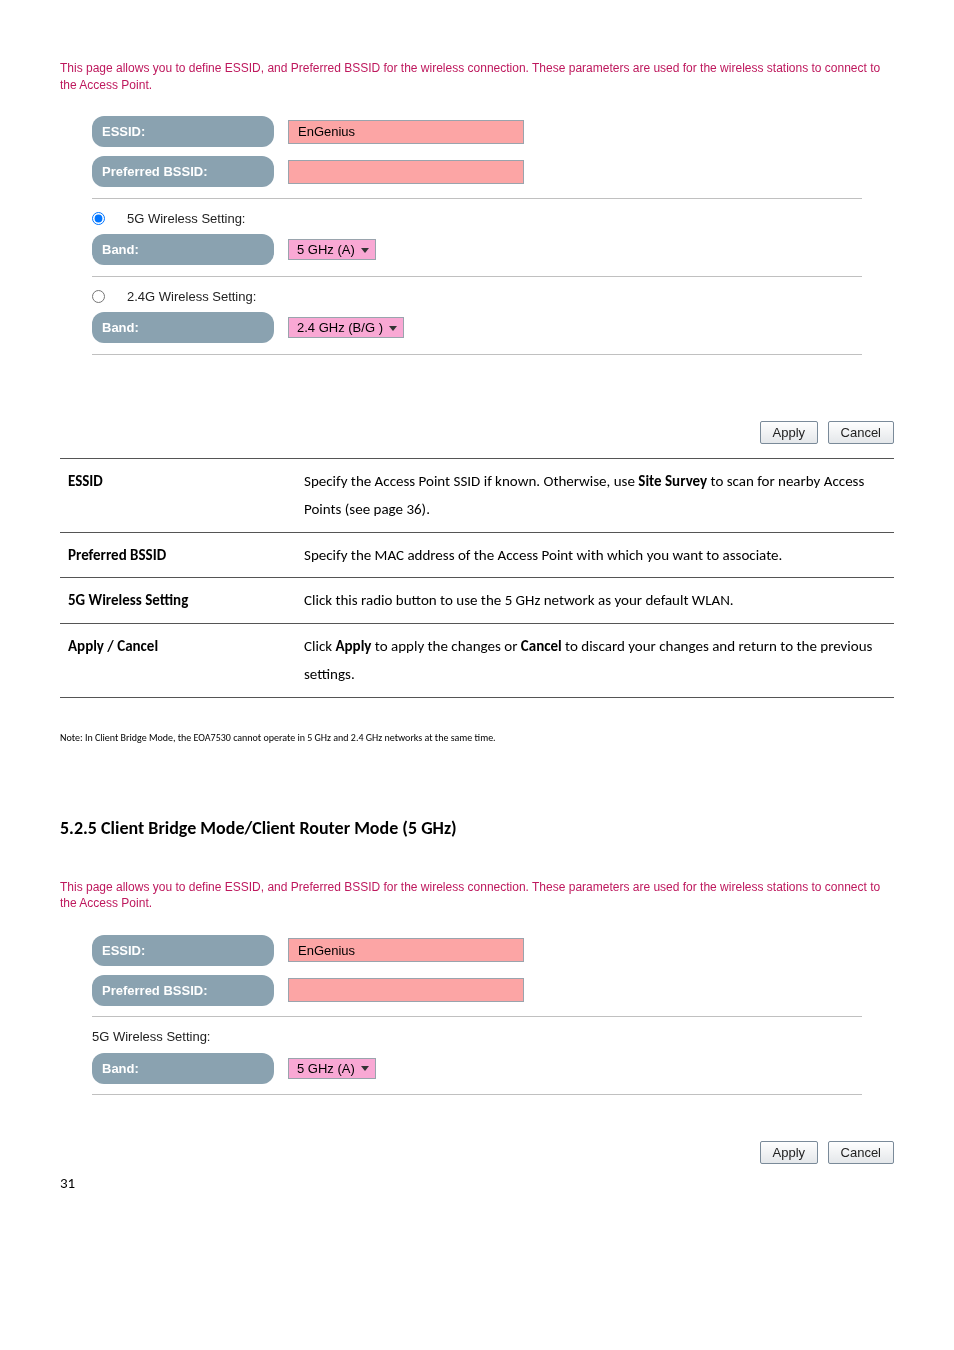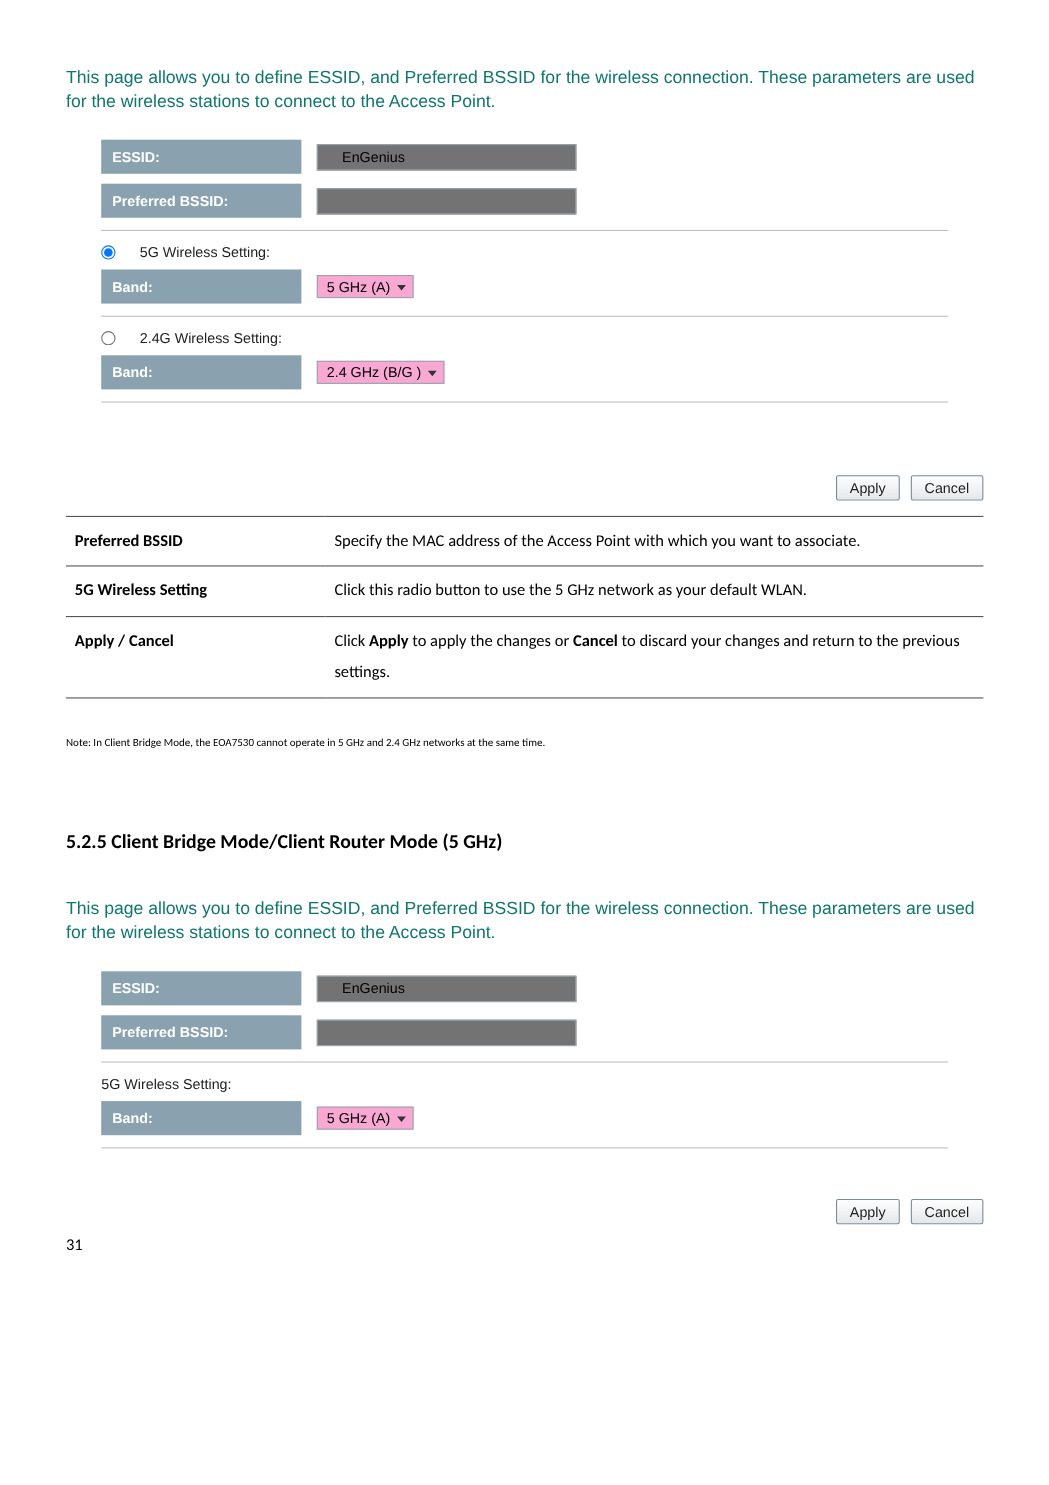--- a/index.html
+++ b/index.html
@@ -7,23 +7,23 @@
     padding: 60px 60px 40px 60px;
     font-family: Calibri, Arial, sans-serif;
     font-size: 15px;
     color: #000;
     background: #fff;
     width: 954px;
     box-sizing: border-box;
   }
   .intro {
     font-family: Verdana, Arial, sans-serif;
-    font-size: 16px;
+    font-size: 12px;
     line-height: 1.4;
-    color: #0f766e;
+    color: #be185d;
     margin: 0;
   }
   .form-block {
     margin-top: 18px;
     padding: 0px 32px 10px 32px;
   }
   .form-row {
     display: flex;
     align-items: center;
     min-height: 40px;
@@ -31,33 +31,34 @@
   .form-label {
     width: 182px;
     min-width: 182px;
     background: #8aa2b0;
     color: #fff;
     font-family: Verdana, Arial, sans-serif;
     font-size: 13px;
     font-weight: bold;
     padding: 8px 10px;
     box-sizing: border-box;
+    border-radius: 12px;
   }
   .form-input {
     margin-left: 14px;
   }
   .text-input {
     width: 236px;
     height: 24px;
     border: 1px solid #9aa4ad;
     font-family: Arial, sans-serif;
     font-size: 13px;
-    padding: 2px 22px;
+    padding: 2px 9px;
     box-sizing: border-box;
-    background: #737373;
+    background: #fca5a5;
   }
   .hr {
     border: none;
     border-top: 1px solid #c0c0c0;
     margin: 6px 0 6px 0;
   }
   .radio-row {
     font-family: Verdana, Arial, sans-serif;
     font-size: 13px;
     color: #222;
@@ -189,20 +190,26 @@
   <hr class="hr">
 </div>
 
 <div class="btn-row">
   <span class="btn">Apply</span>
   <span class="btn">Cancel</span>
 </div>
 
 <table class="def-table">
   <tbody>
+      <tr>
+    <td>ESSID</td>
+    <td>
+      <span>Specify the Access Point SSID if known. Otherwise, use </span><b>Site Survey</b><span> to scan for nearby Access Points (see page 36).</span>
+    </td>
+  </tr>
   <tr>
     <td>Preferred BSSID</td>
     <td>Specify the MAC address of the Access Point with which you want to associate.</td>
   </tr>
   <tr>
     <td>5G Wireless Setting</td>
     <td>Click this radio button to use the 5 GHz network as your default WLAN.</td>
   </tr>
   <tr>
     <td>Apply / Cancel</td>

